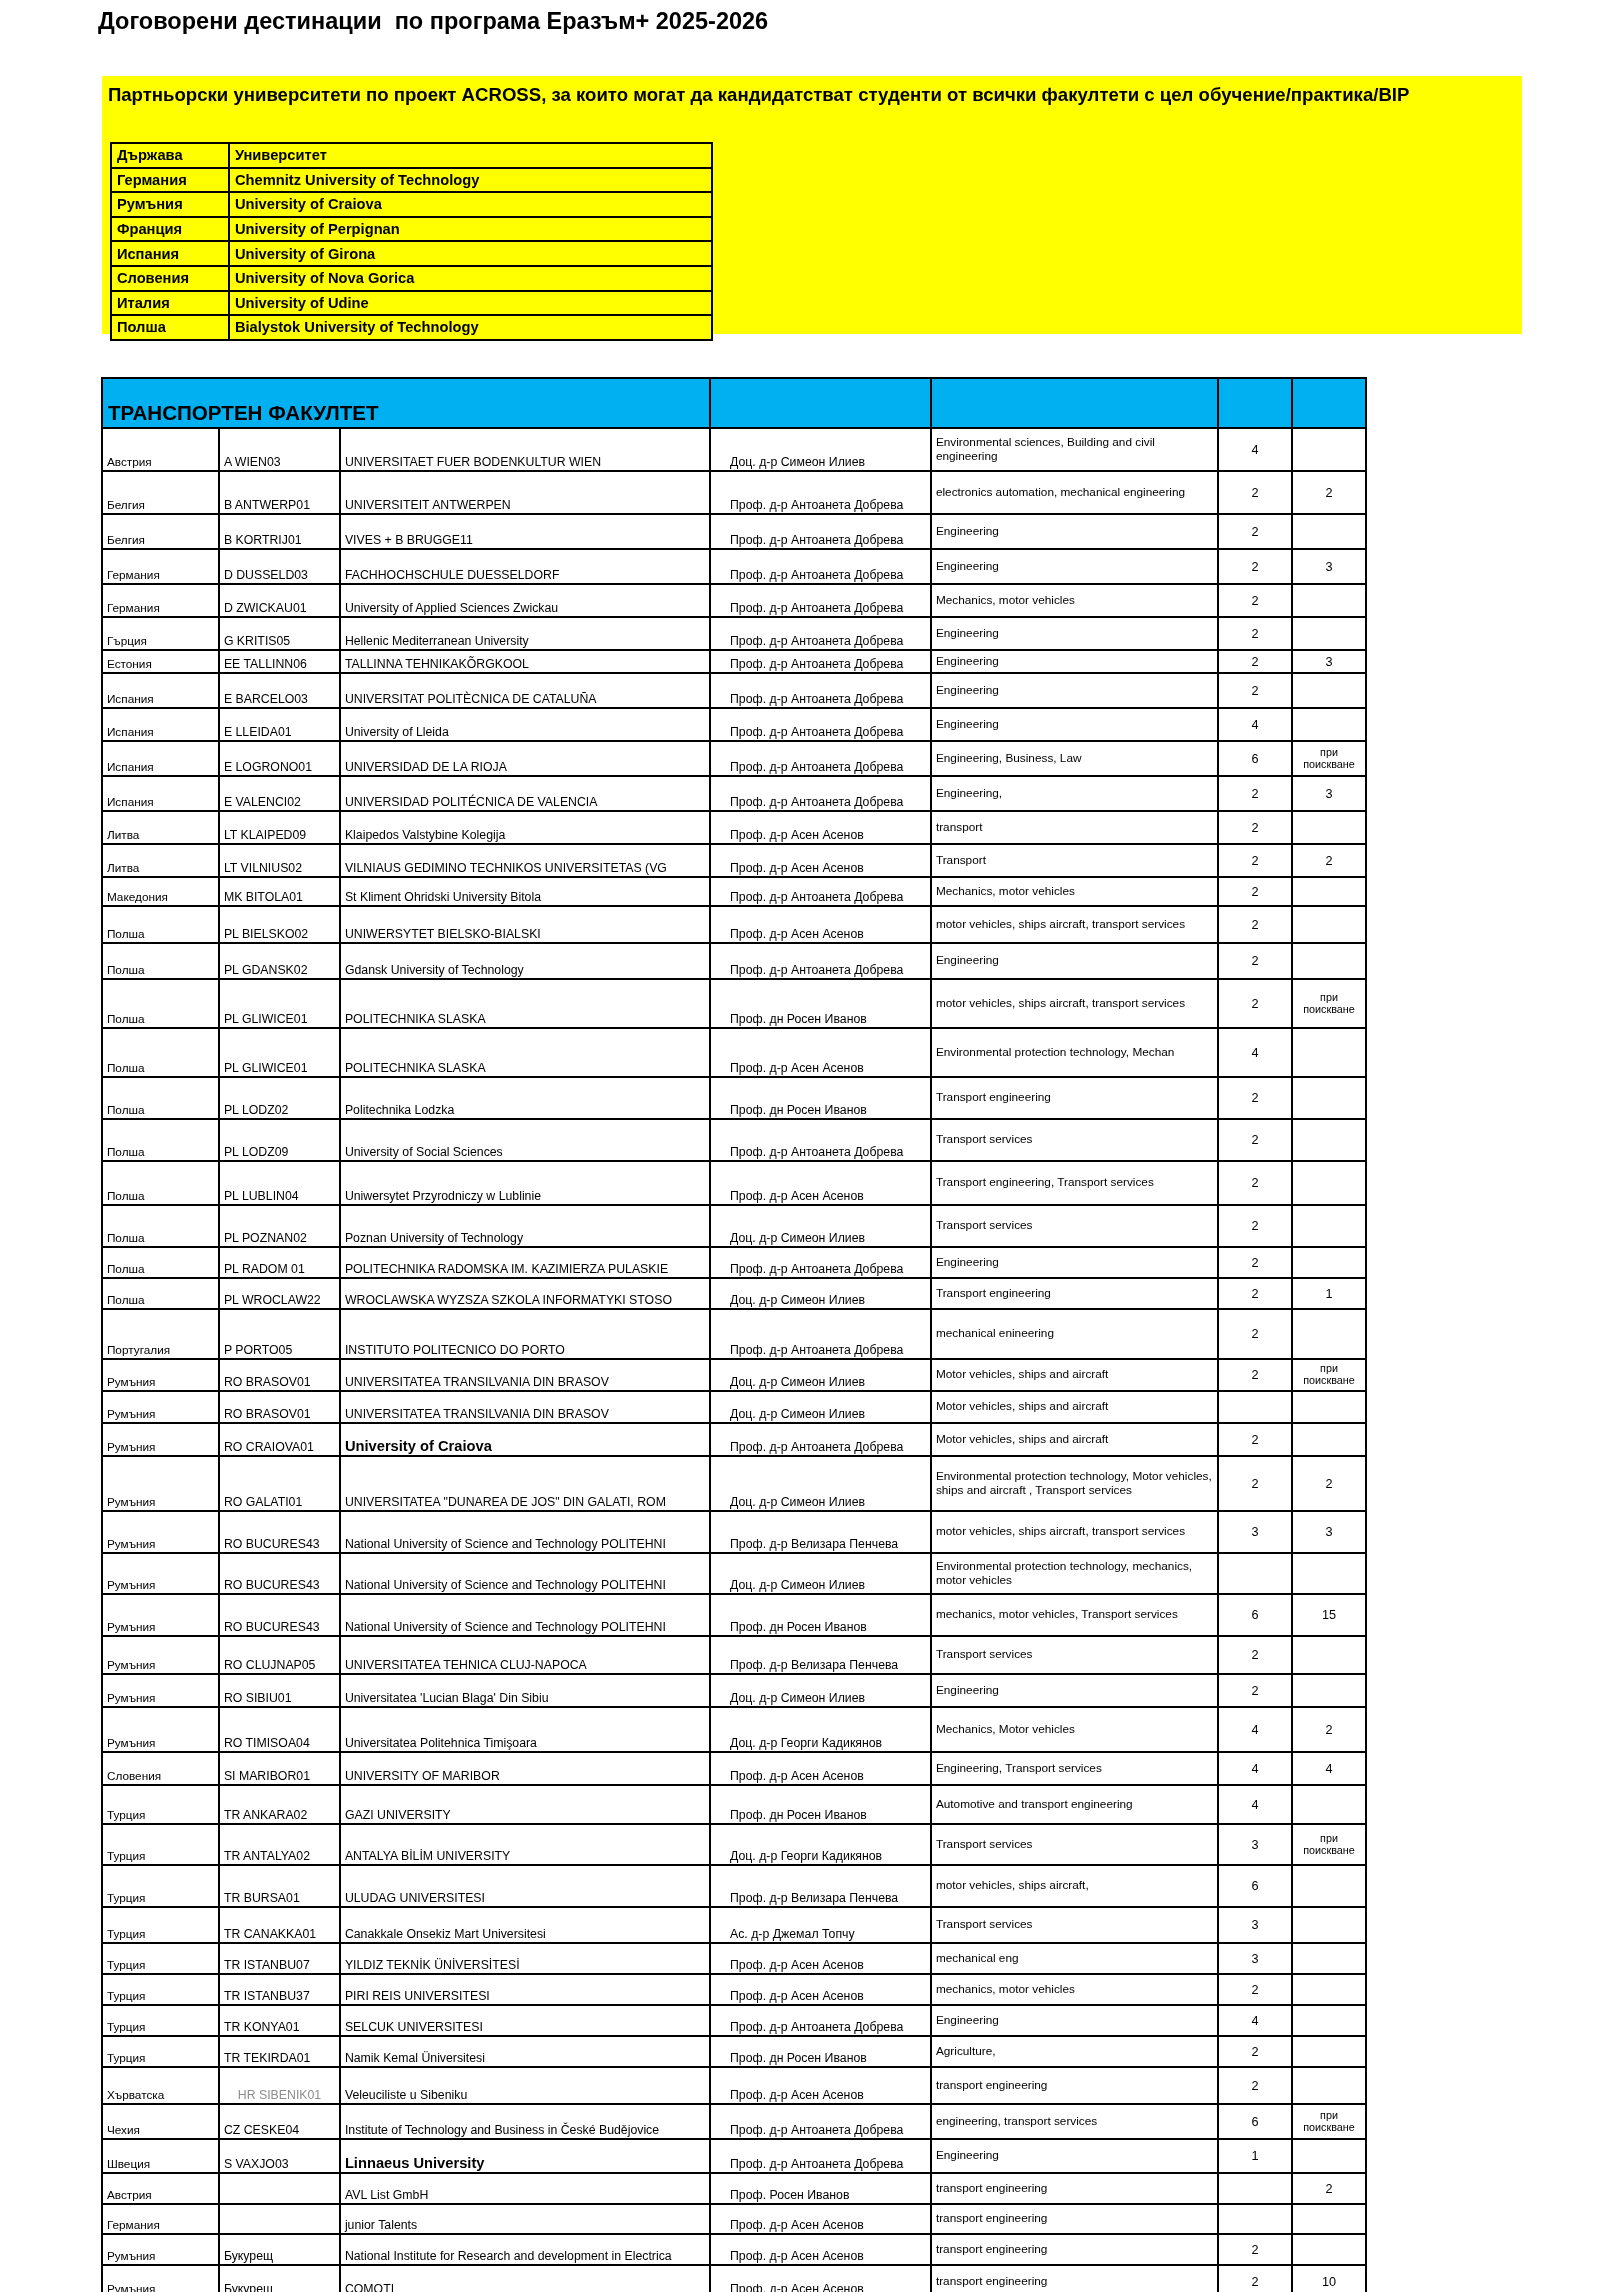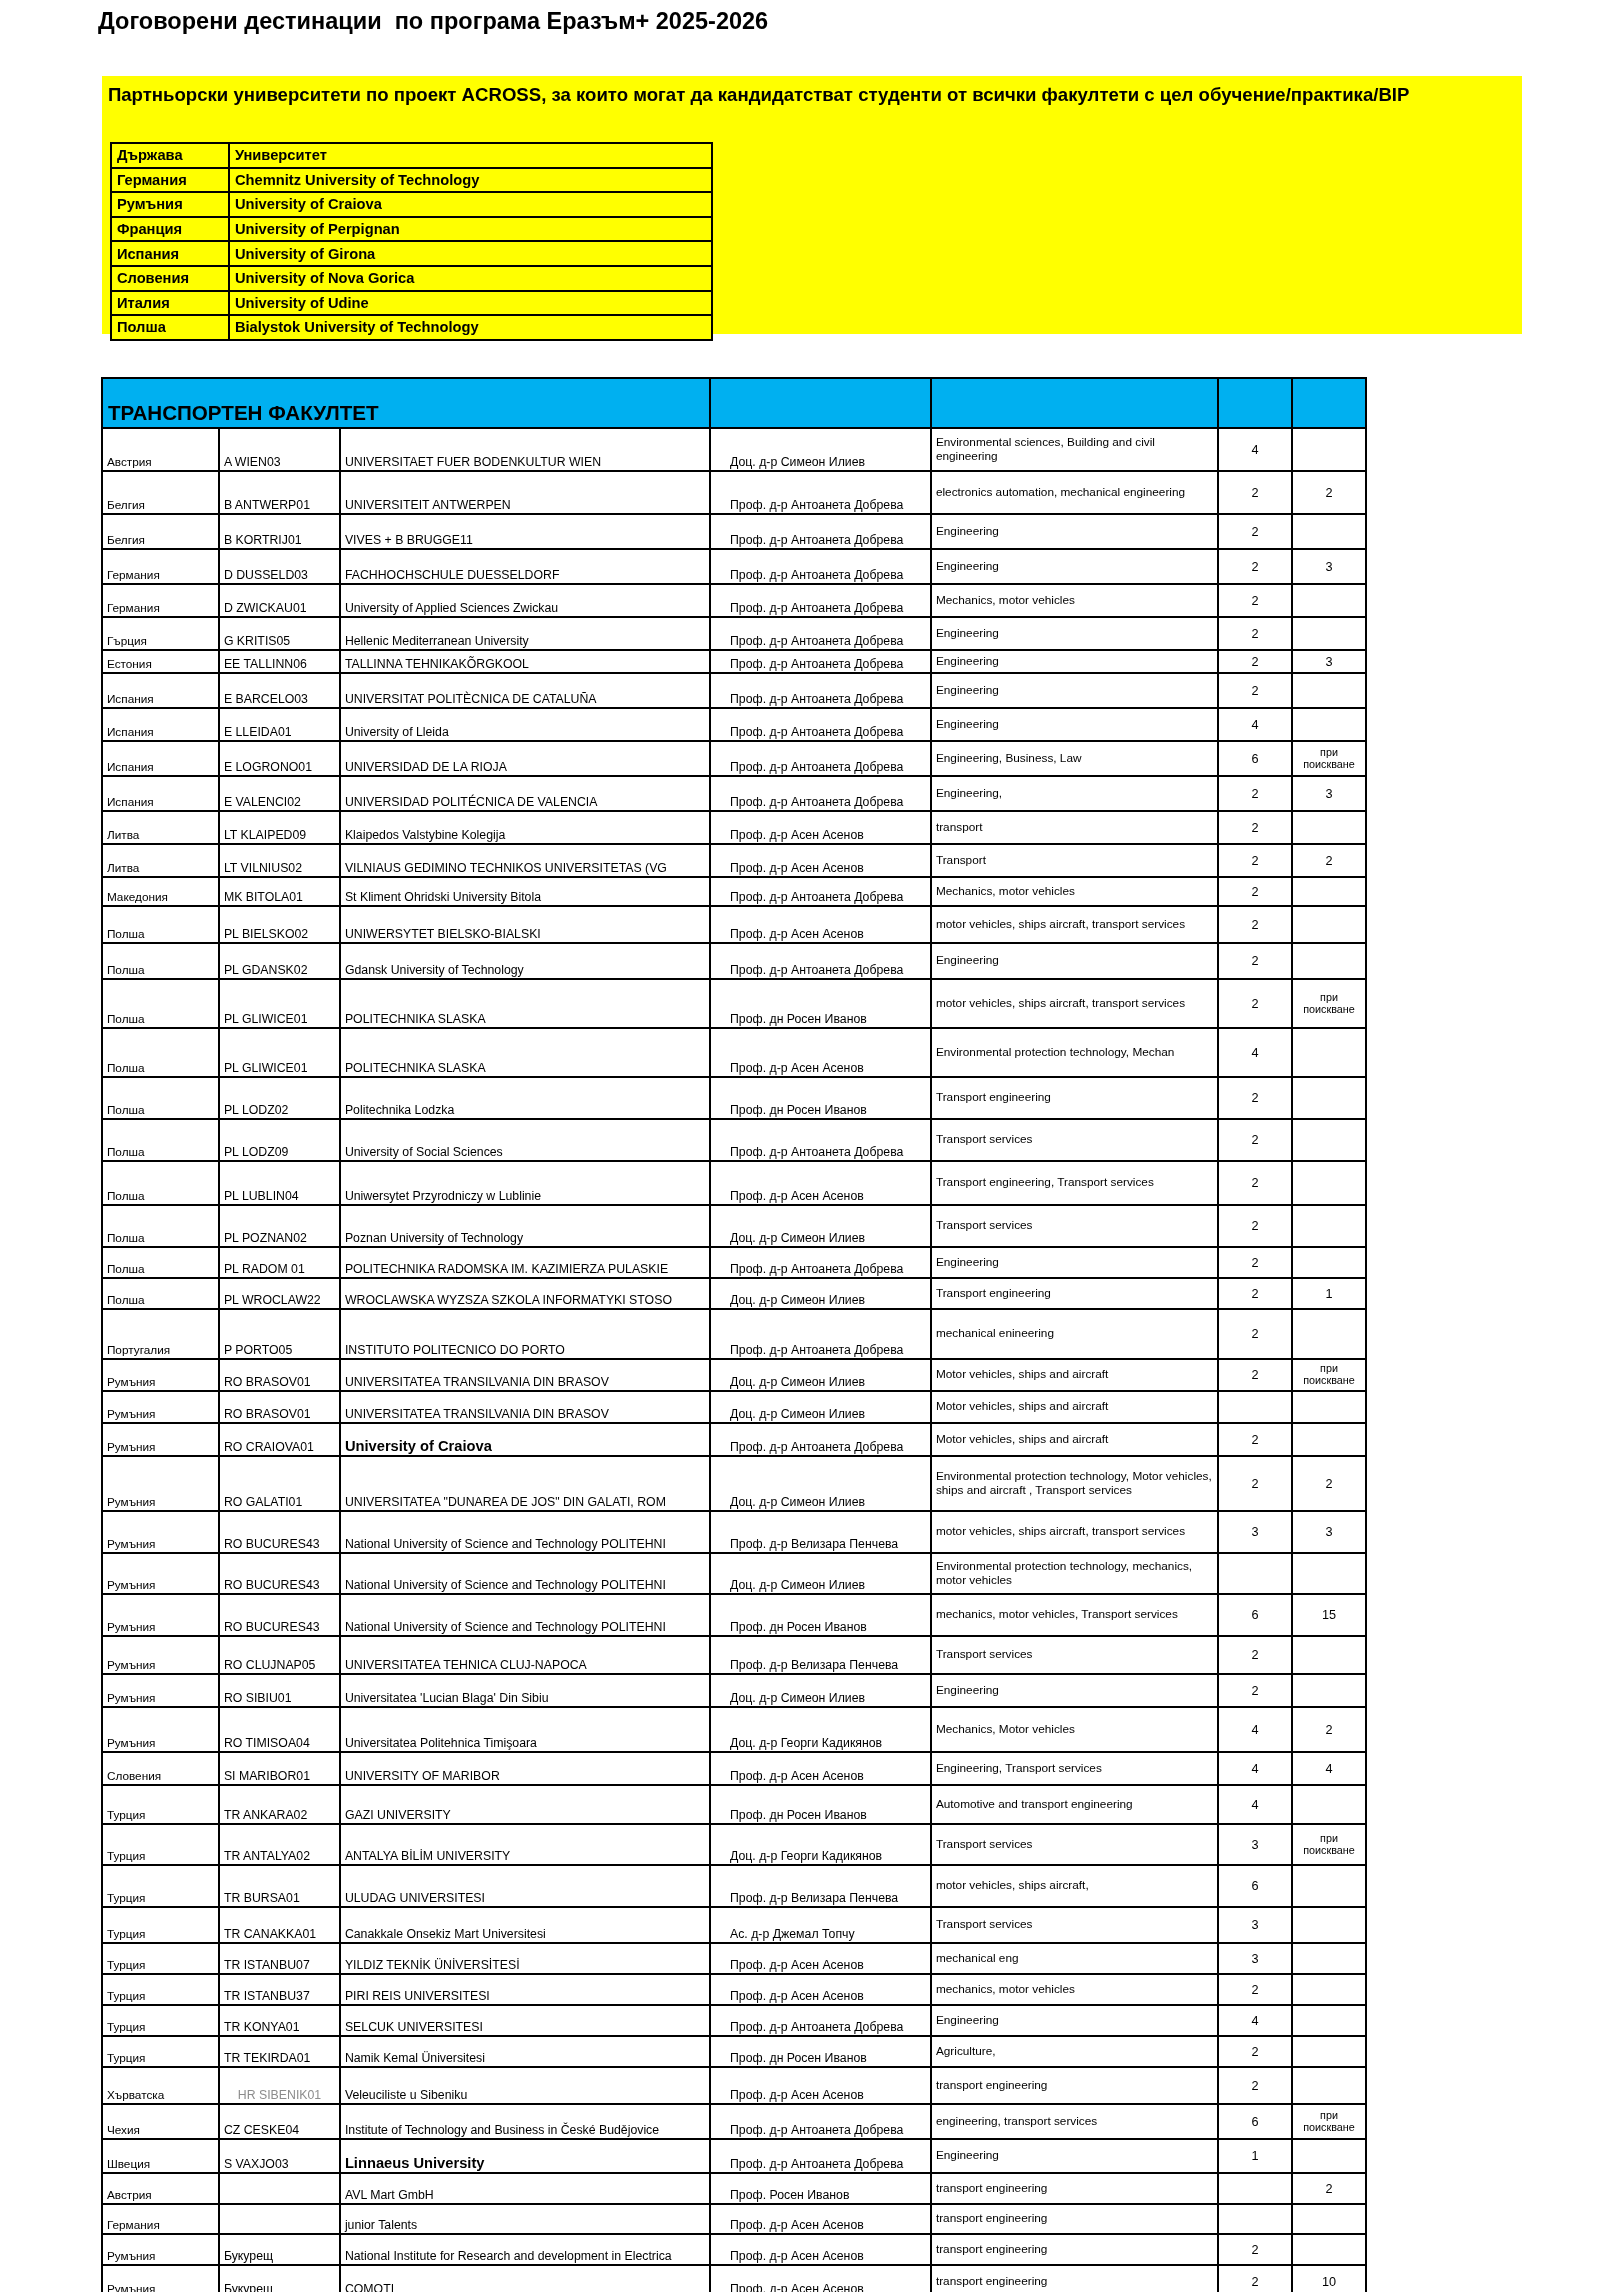--- a/index.html
+++ b/index.html
@@ -539,21 +539,21 @@
         <td class="col-code">S  VAXJO03</td>
         <td class="col-univ bold-univ">Linnaeus University</td>
         <td class="col-coord">Проф. д-р Антоанета Добрева</td>
         <td class="col-fields">Engineering</td>
         <td class="col-num">1</td>
         <td class="col-num"></td>
       </tr>
       <tr style="height: 31px;">
         <td class="col-country">Австрия</td>
         <td class="col-code"></td>
-        <td class="col-univ">AVL Mart GmbH</td>
+        <td class="col-univ">AVL List GmbH</td>
         <td class="col-coord">Проф. Росен Иванов</td>
         <td class="col-fields">transport engineering</td>
         <td class="col-num"></td>
         <td class="col-num">2</td>
       </tr>
       <tr style="height: 30px;">
         <td class="col-country">Германия</td>
         <td class="col-code"></td>
         <td class="col-univ">junior Talents</td>
         <td class="col-coord">Проф. д-р Асен Асенов</td>

